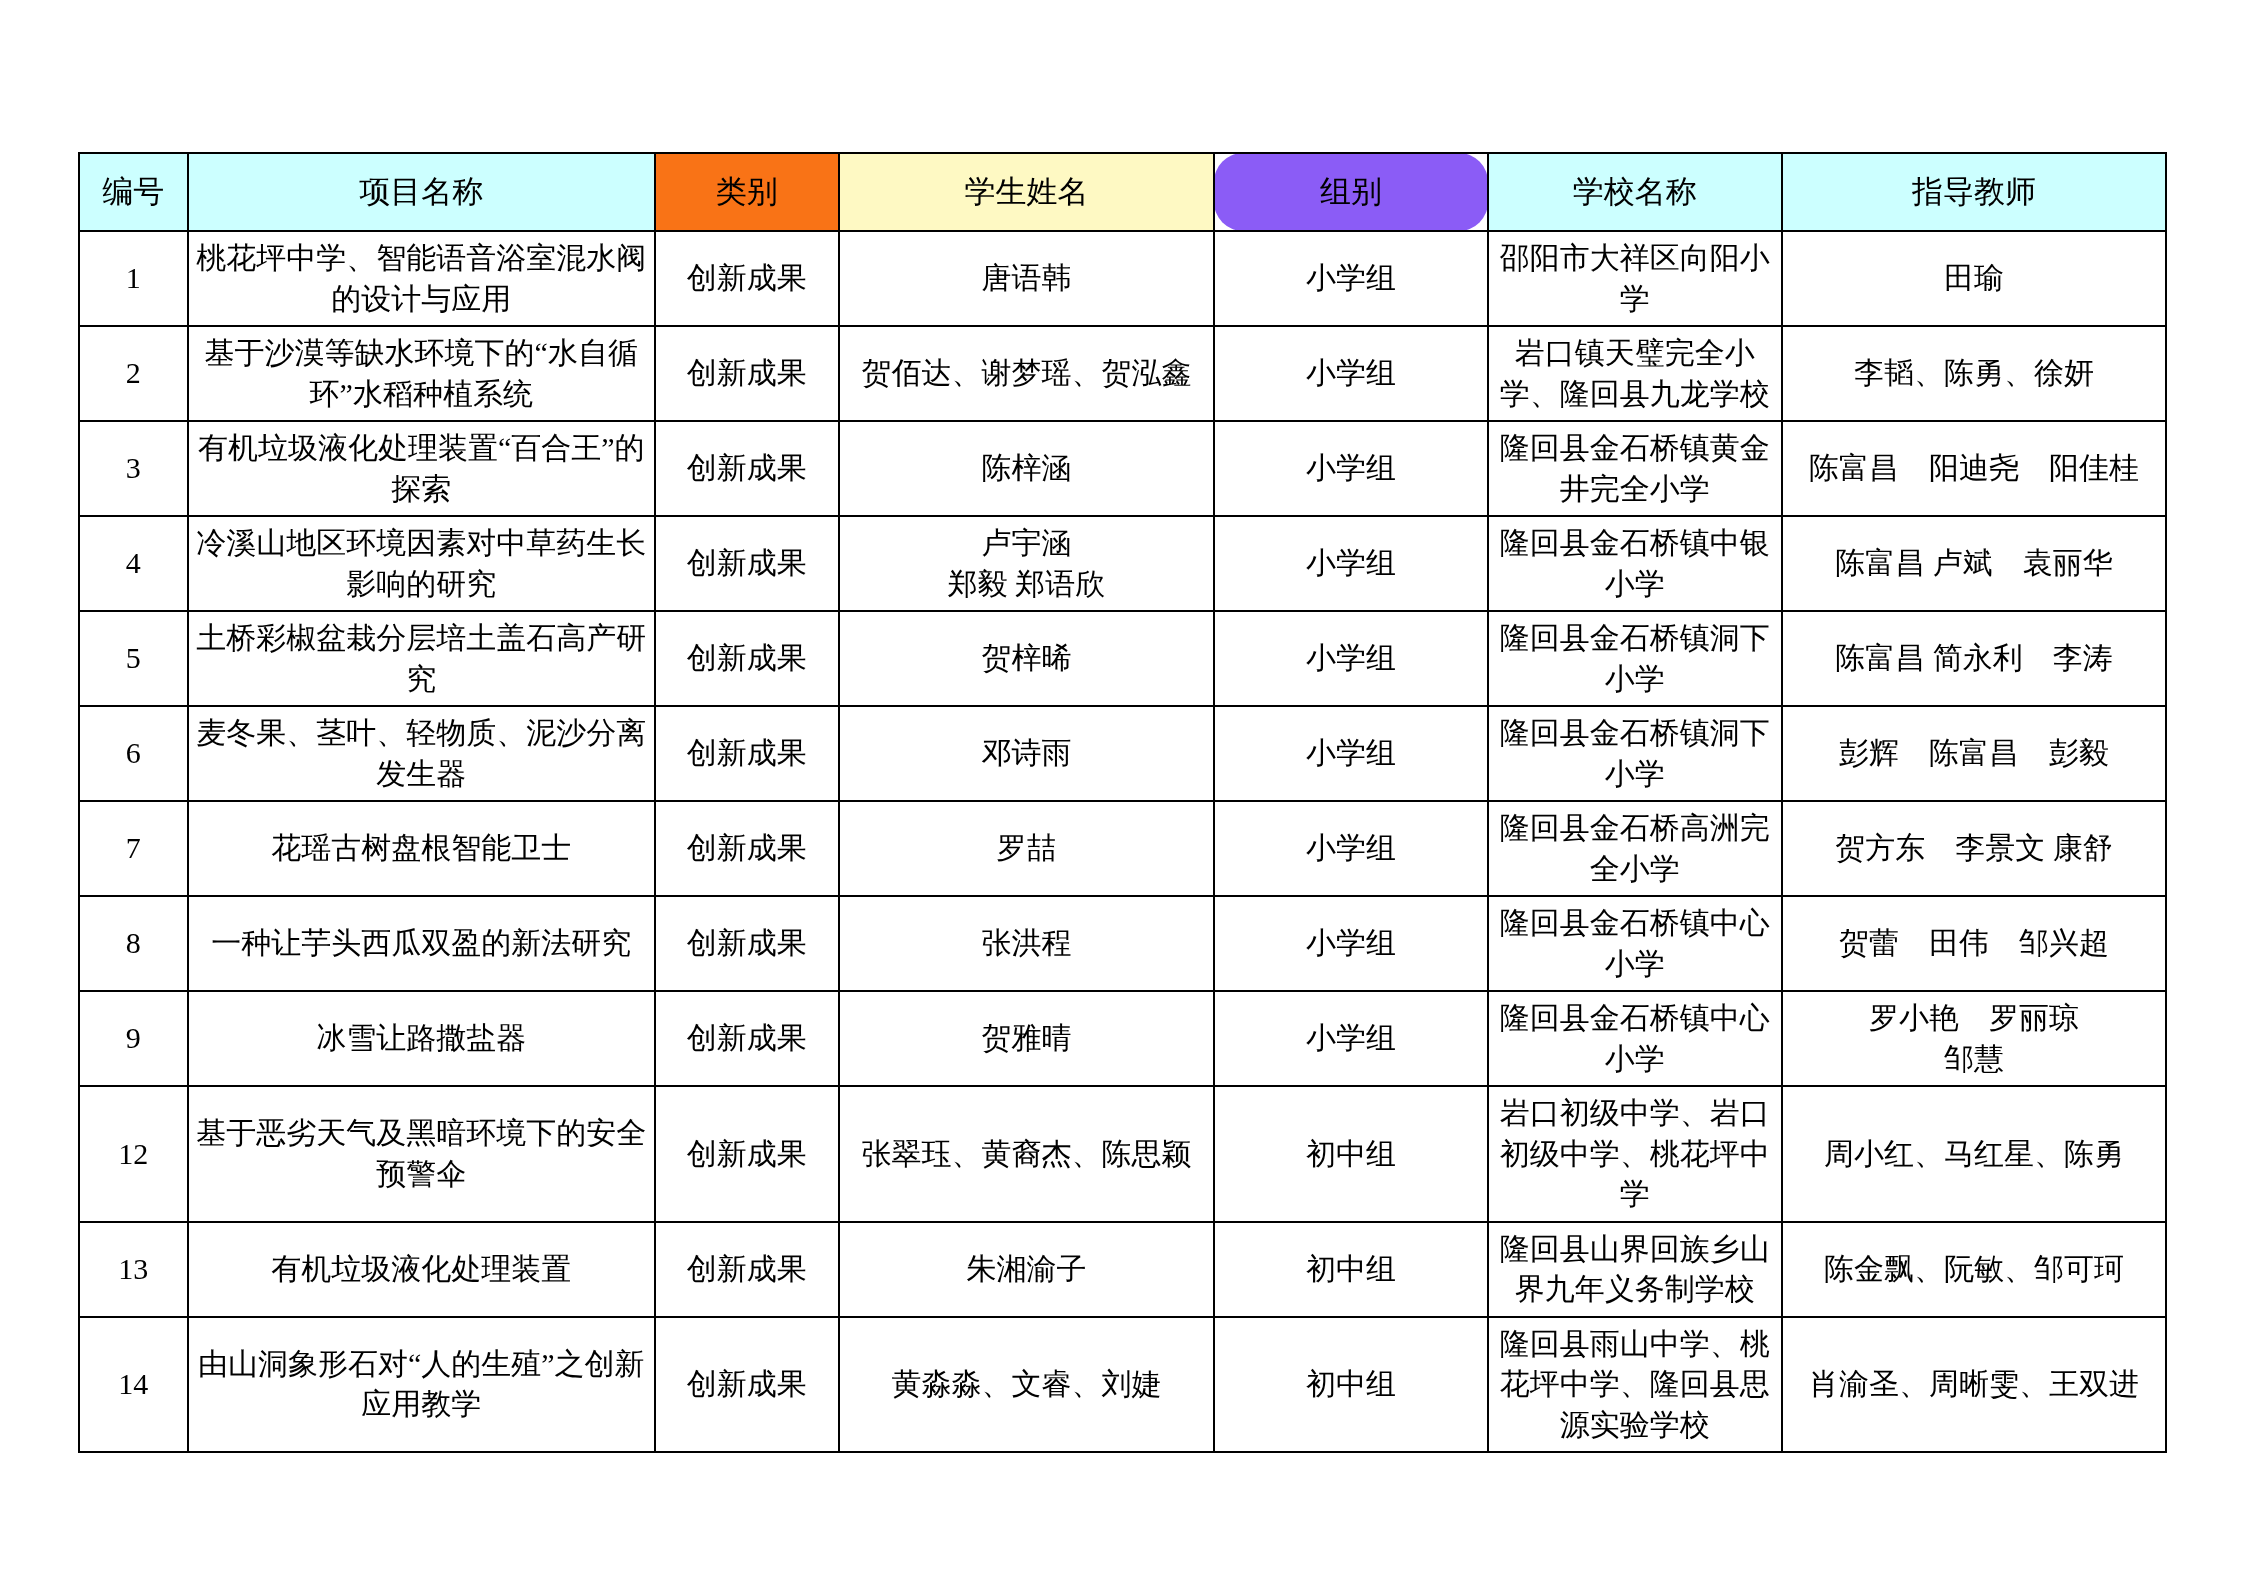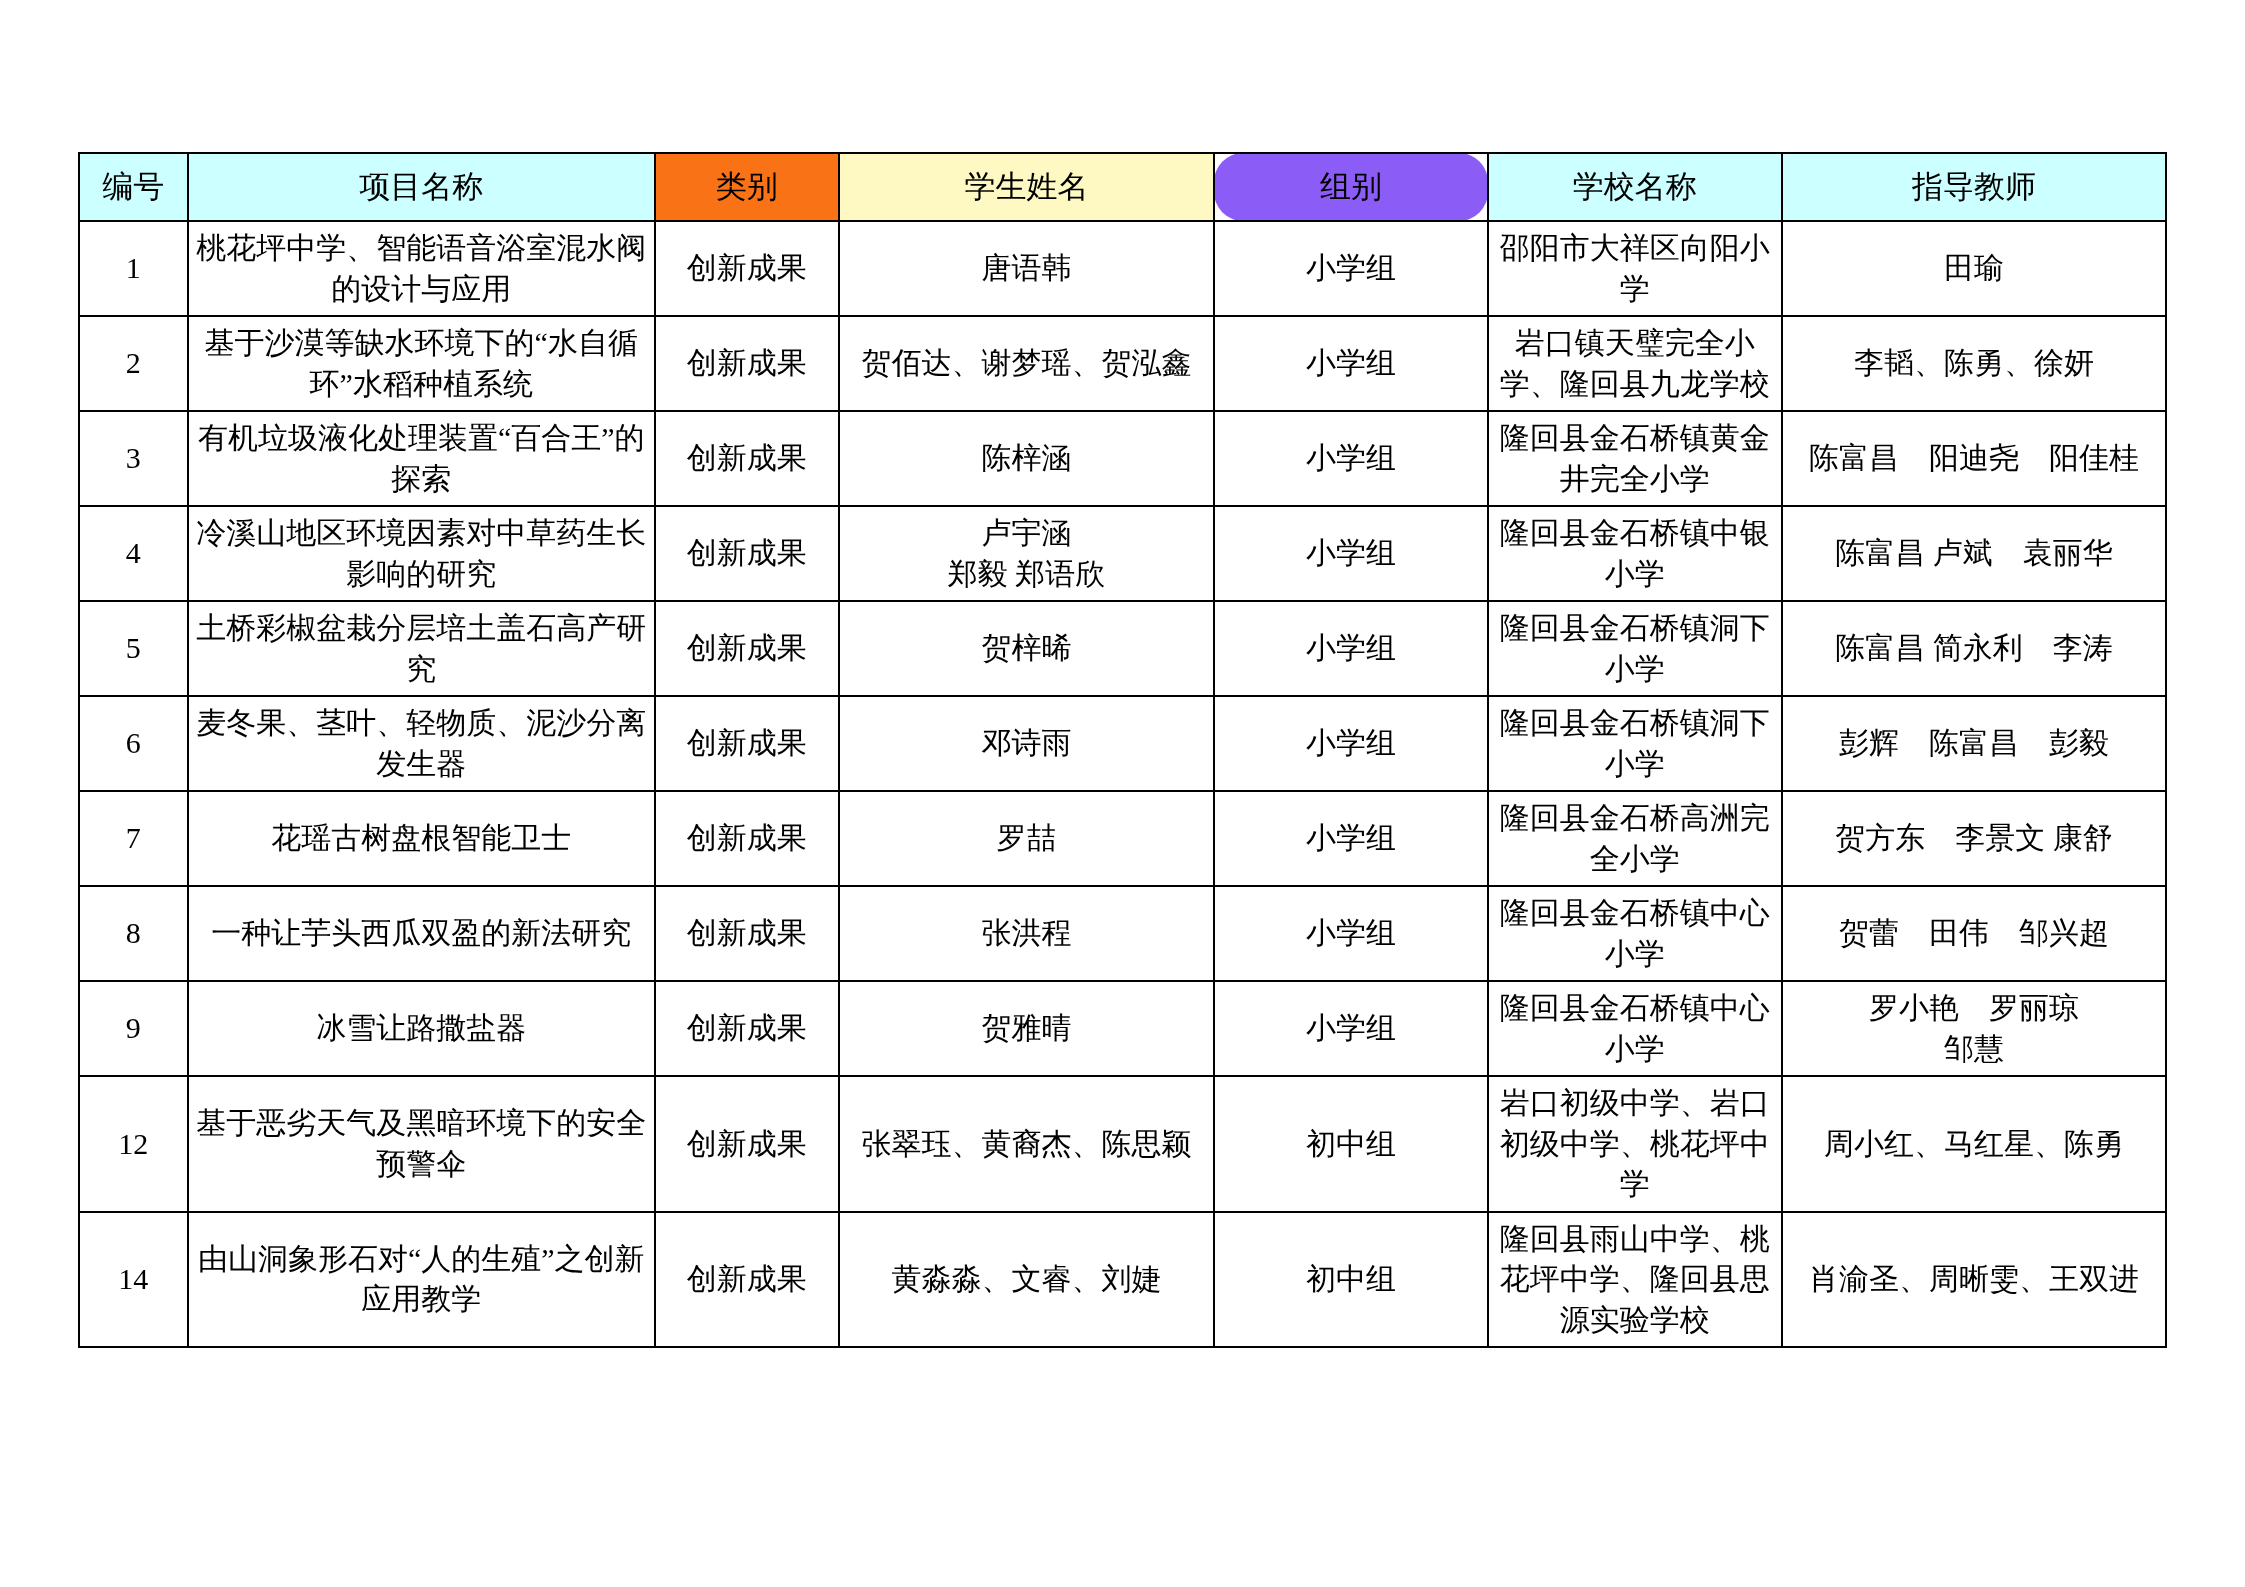--- a/index.html
+++ b/index.html
@@ -29,21 +29,21 @@
   table.awards th,
   table.awards td {
     border: 2px solid #000000;
     text-align: center;
     vertical-align: middle;
     padding: 6px 6px;
     white-space: pre-line;
     line-height: 1.35;
     overflow: hidden;
   }
-  table.awards thead tr { height: 68px; }
+  table.awards thead tr { height: 78px; }
   table.awards tbody tr { height: 87px; }
   table.awards th {
     font-weight: normal;
     font-size: 31px;
   }
   
   col.w-id       { width: 5.2%;  }
   col.w-project  { width: 22.4%; }
   col.w-category { width: 8.8%;  }
   col.w-students { width: 18.0%; }
@@ -163,20 +163,29 @@
         <tr>
           <td>12</td>
           <td>基于恶劣天气及黑暗环境下的安全预警伞</td>
           <td>创新成果</td>
           <td>张翠珏、黄裔杰、陈思颖</td>
           <td>初中组</td>
           <td>岩口初级中学、岩口初级中学、桃花坪中学</td>
           <td>周小红、马红星、陈勇</td>
         </tr>
         <tr>
+          <td>13</td>
+          <td>有机垃圾液化处理装置</td>
+          <td>创新成果</td>
+          <td>朱湘渝子</td>
+          <td>初中组</td>
+          <td>隆回县山界回族乡山界九年义务制学校</td>
+          <td>陈金飘、阮敏、邹可珂</td>
+        </tr>
+        <tr>
           <td>14</td>
           <td>由山洞象形石对“人的生殖”之创新应用教学</td>
           <td>创新成果</td>
           <td>黄淼淼、文睿、刘婕</td>
           <td>初中组</td>
           <td>隆回县雨山中学、桃花坪中学、隆回县思源实验学校</td>
           <td>肖渝圣、周晰雯、王双进</td>
         </tr>
       </tbody>
   </table>

